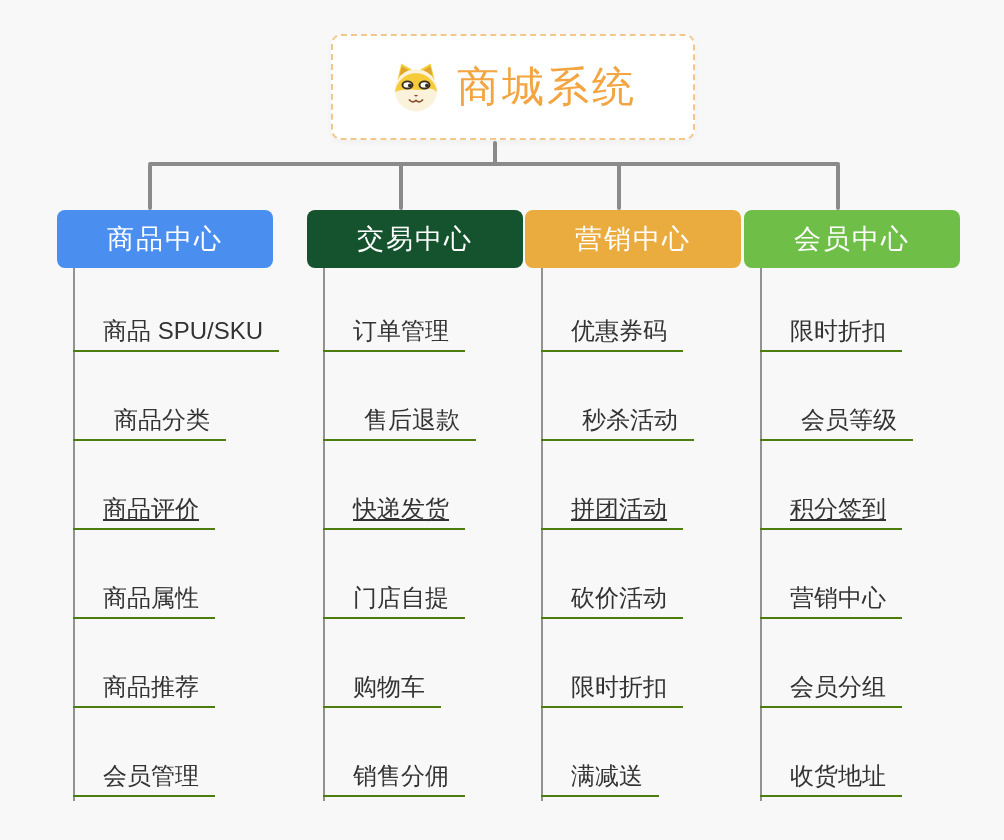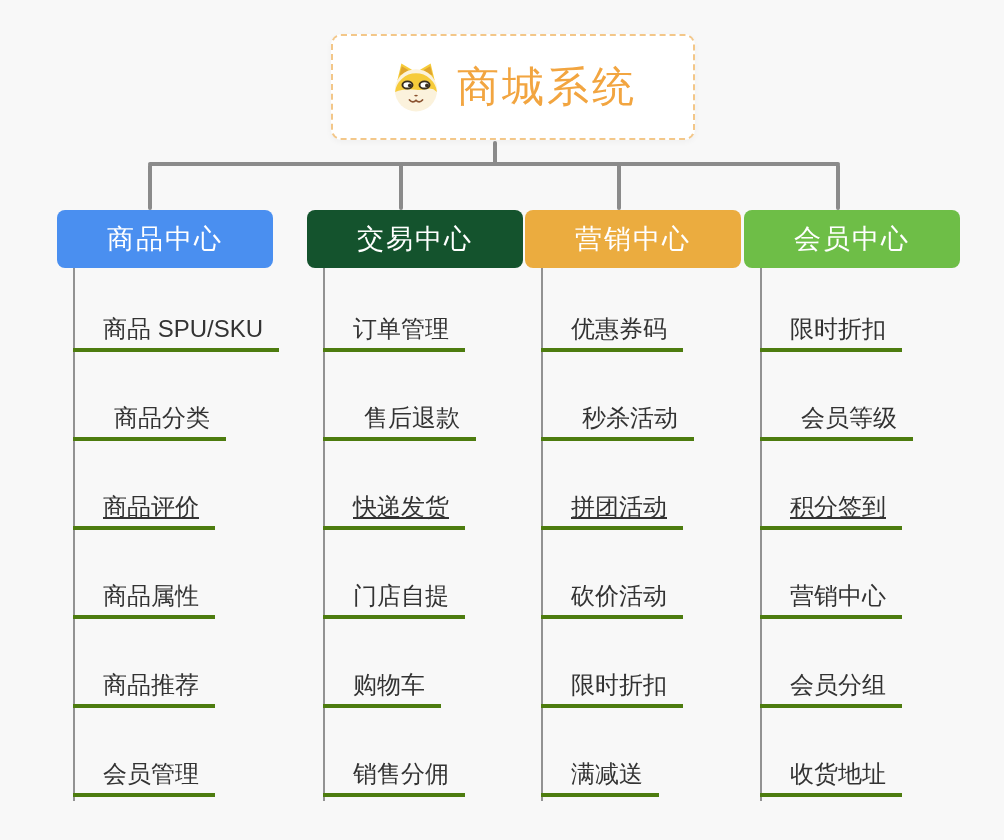--- a/index.html
+++ b/index.html
@@ -80,21 +80,21 @@
     background: #929292;
   }
 
   .leaf {
     position: absolute;
     left: 16px;
     height: 35px;
     display: flex;
     align-items: flex-end;
     padding: 0 16px 3px 30px;
-    border-bottom: 4px solid #4d7c0f;
+    border-bottom: 2px solid #4d7c0f;
     font-size: 24px;
     color: #333333;
     white-space: nowrap;
   }
   .leaf-0 { top: 107px; }
   .leaf-1 { top: 196px; padding-left: 41px; }
   .leaf-2 { top: 285px; text-decoration: underline; }
   .leaf-3 { top: 374px; }
   .leaf-4 { top: 463px; }
   .leaf-5 { top: 552px; }

